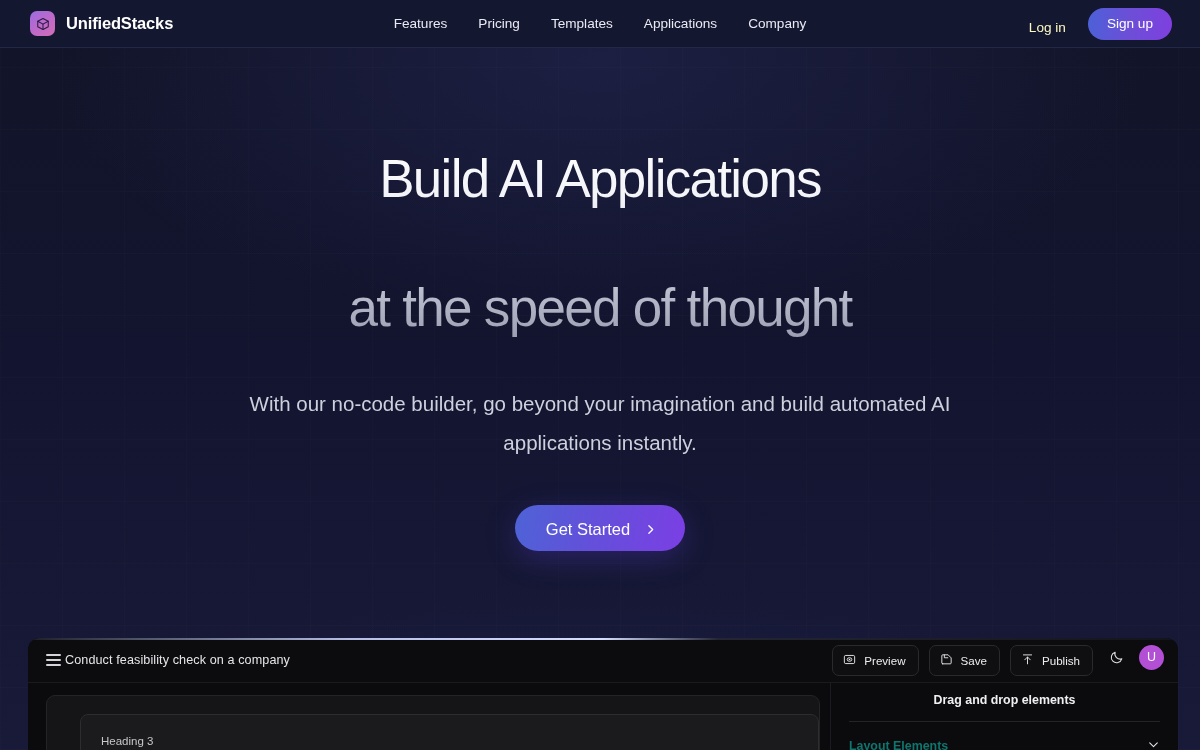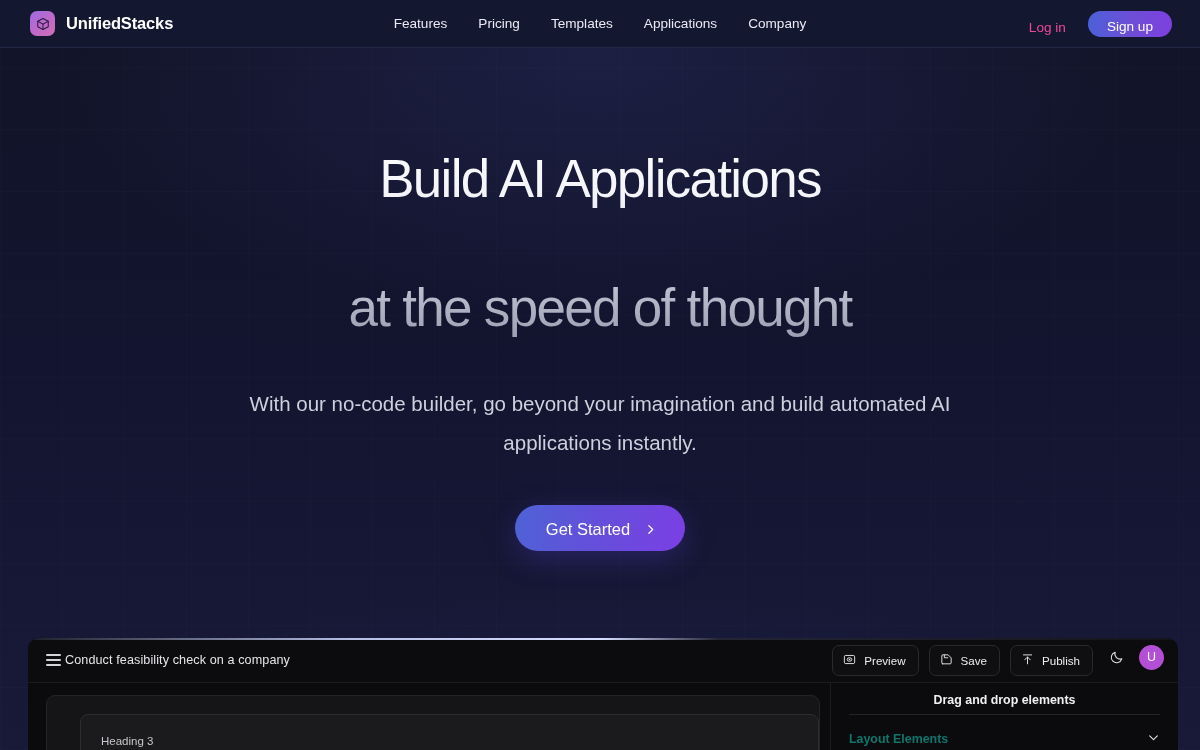--- a/index.html
+++ b/index.html
@@ -51,27 +51,27 @@
   .nav-links {
     position: absolute; left: 50%; transform: translateX(-50%);
     display: flex; align-items: center; gap: 31px;
   }
   .nav-link {
     color: #e9eaf3; font-size: 13.6px; cursor: pointer; white-space: nowrap;
   }
   .nav-right {
     margin-left: auto; display: flex; align-items: center; gap: 22px;
   }
-  .login-link { color: #ec4899; font-size: 13.6px; cursor: pointer; margin-top: 8px; }
+  .login-link { color: #fef9c3; font-size: 13.6px; cursor: pointer; margin-top: 8px; }
   .signup-btn {
     font-family: inherit;
     background: linear-gradient(95deg, #4b61d8 0%, #6c4fd6 48%, #7f3fe0 100%);
     color: #ffffff; font-size: 13.6px;
     border: none; border-radius: 999px;
-    padding: 8px 19px 3px; cursor: pointer;
+    padding: 8px 19px 9px; cursor: pointer;
   }
 
   
   .hero {
     position: relative; z-index: 3;
     text-align: center;
     padding-top: 86px;
   }
   .headline {
     font-size: 53px; line-height: 89px; font-weight: normal;
@@ -154,21 +154,21 @@
     border: 1px solid #2d2d30; border-radius: 8px 8px 0 0;
     padding: 20px 0 0 20px;
   }
   .inner-card-text { color: #c7c7cc; font-size: 11.5px; }
   .panel-col {
     width: 348px; padding: 10px 18px 0 18px;
     border-left: 1px solid #1c1c20;
   }
   .panel-heading {
     text-align: center; color: #f0f0f3; font-size: 12.4px; font-weight: bold;
-    padding-bottom: 7px; border-bottom: 1px solid #242428;
+    padding-bottom: 14px; border-bottom: 1px solid #242428;
   }
   .panel-section {
     display: flex; align-items: center; justify-content: space-between;
     padding-top: 15px; cursor: pointer;
   }
   .panel-section-label { color: #0f766e; font-size: 12.4px; font-weight: bold; }
 </style>
 </head>
 <body>
 

